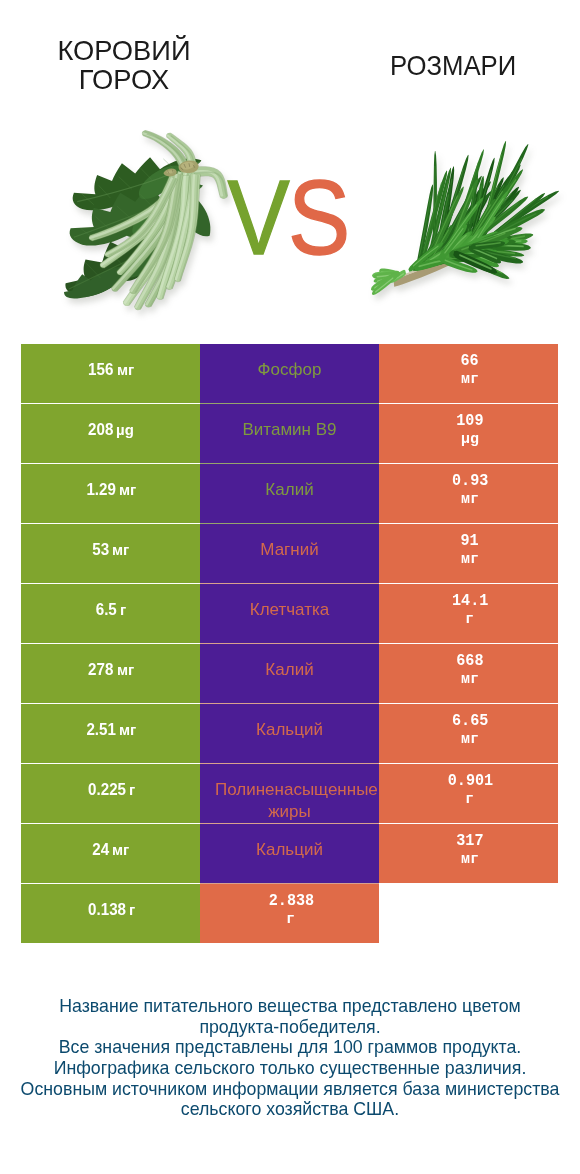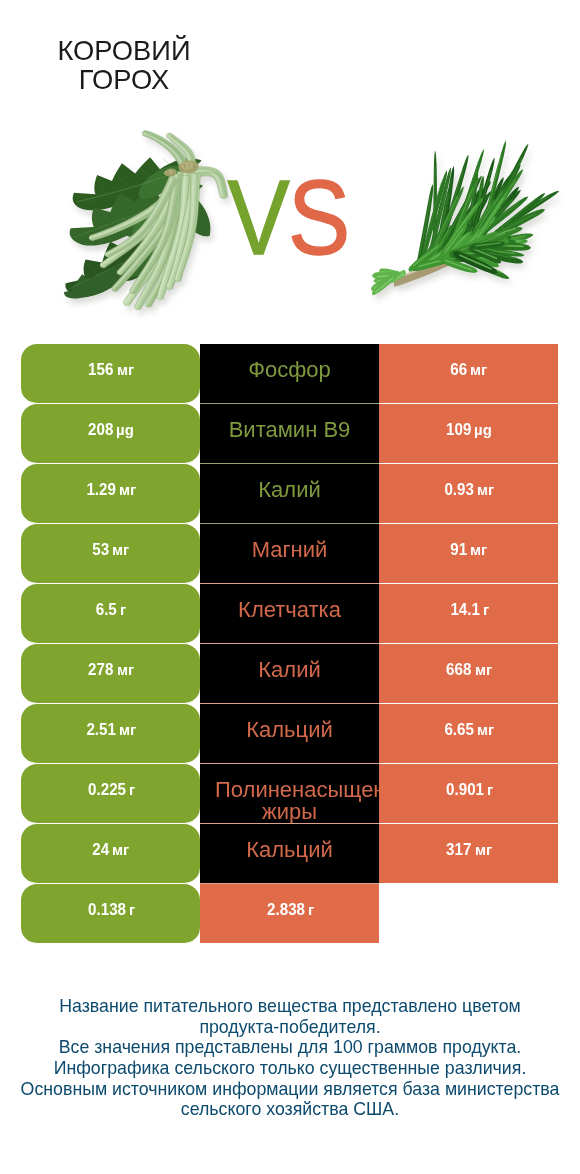--- a/index.html
+++ b/index.html
@@ -32,45 +32,48 @@
     font-size:106px;line-height:106px;font-weight:400;letter-spacing:-2px;-webkit-text-stroke:1.4px currentColor;
     text-align:center;white-space:nowrap;transform:scaleX(0.88);transform-origin:center center;
   }
   .vs .v{color:#76a22e;}
   .vs .s{color:#e06848;}
 
   
   .table{position:absolute;left:21px;top:344px;width:537px;}
   .row{display:flex;width:537px;height:60px;}
   .cell{width:179px;height:60px;display:flex;align-items:center;justify-content:center;text-align:center;box-sizing:border-box;}
-  .cell-left{background:#80a52e;color:#ffffff;font-family:"Liberation Sans",sans-serif;border-bottom:1px solid #ffffff;border-radius:16px;}
-  .cell-right{background:#e06b48;color:#ffffff;font-family:Liberation Sans, sans-serif;border-bottom:1px solid #ffffff;}
+  .cell-left{background:#80a52e;color:#ffffff;font-family:"Liberation Sans",sans-serif;border-bottom:1px solid #ffffff;}
+  .cell-right{background:#e06b48;color:#ffffff;font-family:Liberation Mono, monospace;border-bottom:1px solid #ffffff;flex-direction:column;}
   .cell .v{font-size:16.4px;font-weight:700;letter-spacing:0;position:relative;top:-4px;display:inline-block;transform:scaleX(0.925);transform-origin:right center;}
   .cell .u{font-size:15.6px;font-weight:700;margin-left:3px;letter-spacing:0;position:relative;top:-4px;display:inline-block;transform:scaleX(0.96) scaleY(0.95);transform-origin:left bottom;}
-  .cell-mid{background:#000000;font-family:"Liberation Sans",sans-serif;font-size:22px;font-weight:400;line-height:22px;padding:15px 15px 0 15px;box-sizing:border-box;overflow:hidden;display:table-cell;vertical-align:middle;text-align:center;}
+  .cell-mid{background:#4c1d95;font-family:"Liberation Sans",sans-serif;font-size:17px;font-weight:400;line-height:22px;padding:15px 15px 0 15px;box-sizing:border-box;overflow:hidden;display:table-cell;vertical-align:middle;text-align:center;}
   .cell-mid>.inner{display:block;width:100%;}
   .cell-mid.green{color:#7f9a3e;border-bottom:1px solid #96a46d;}
   .cell-mid.orange{color:#d2694b;border-bottom:1px solid #d8a18e;}
 
   
   .footer{
     position:absolute;left:0px;top:996px;width:580px;
     text-align:center;font-family:"Liberation Sans",sans-serif;
     font-size:17.75px;line-height:20.65px;color:#0c4a6e;white-space:nowrap;
   }
 </style>
 </head>
 <body>
 
 <div class="page">
 
   <div class="header">
     <div class="title title-left">
         <div>КОРОВИЙ</div>
         <div>ГОРОХ</div>
+      </div>
+    <div class="title title-right">
+        <span>РОЗМАРИ</span>
       </div>
   </div>
 
   <div class="hero">
 <svg class="hero-img" style="left:64px;top:20px;" width="164" height="182" viewBox="2.0 -28.9 198.2 245.9" preserveAspectRatio="none" xmlns="http://www.w3.org/2000/svg">
 <path d="M168,12 C152,6 134,12 118,24 L106,8 C98,16 92,24 88,30 L72,16 C66,26 62,34 60,40 L42,32 C38,44 38,52 40,58 L14,56 C10,66 14,74 24,78 C38,82 56,78 72,70 C88,78 108,68 126,50 C144,32 166,18 168,12 Z" fill="#2d5c21"></path>
 <path d="M170,46 C154,40 136,48 118,62 L106,46 C98,54 92,62 88,68 L70,56 C64,66 60,76 58,82 L38,76 C34,88 36,96 38,102 L10,104 C6,114 12,122 24,126 C40,130 60,124 78,114 C94,122 114,106 132,84 C152,60 168,50 170,46 Z" fill="#35662a"></path>
 <path d="M154,102 C138,96 120,106 102,122 L90,106 C82,116 78,126 76,132 L58,122 C52,134 50,144 48,150 L28,146 C24,158 26,166 28,172 L4,178 C2,188 10,194 22,196 C38,198 56,188 72,174 C86,180 104,162 120,138 C138,112 152,104 154,102 Z" fill="#2a5420"></path>
 <path d="M80,156 C64,154 48,162 34,174 L24,166 C18,174 14,182 12,188 L2,190 C2,198 10,200 22,198 C38,196 56,188 70,176 C78,168 82,160 80,156 Z" fill="#31602a"></path>
 <path d="M144,20 C130,16 112,26 100,40 C92,50 90,60 96,64 C108,66 124,56 134,42 C144,30 146,22 144,20 Z" fill="#3b7230"></path>

